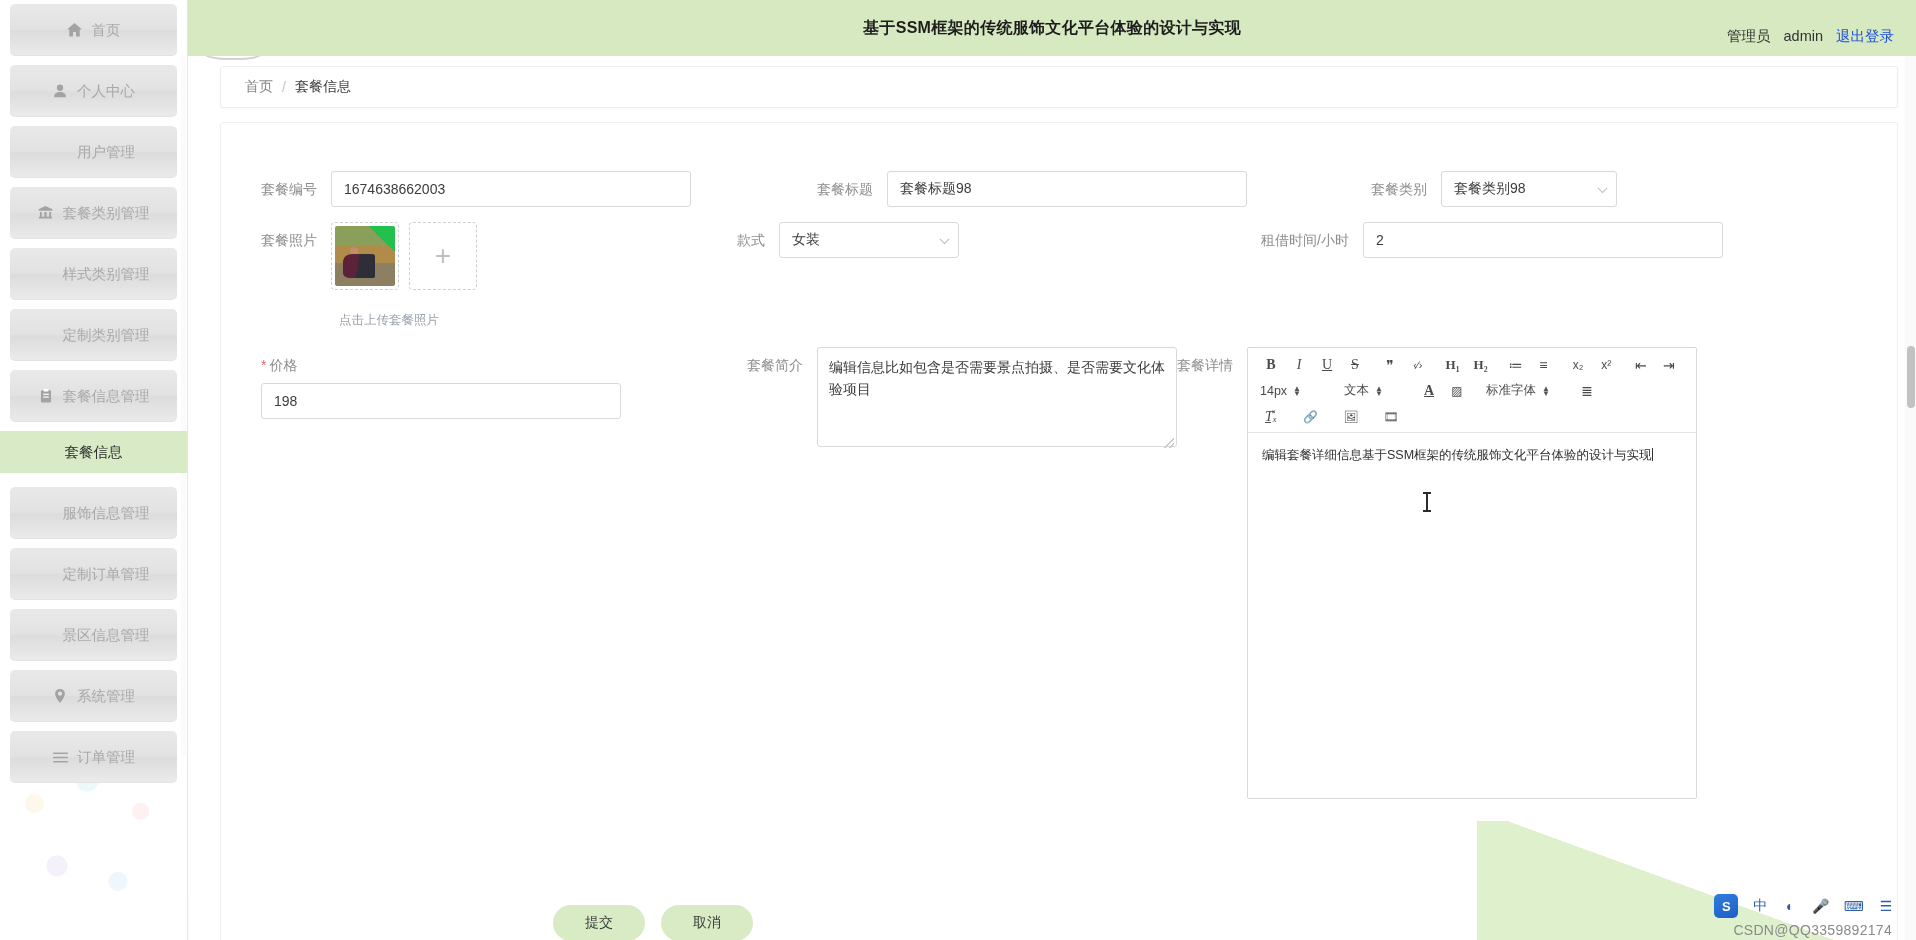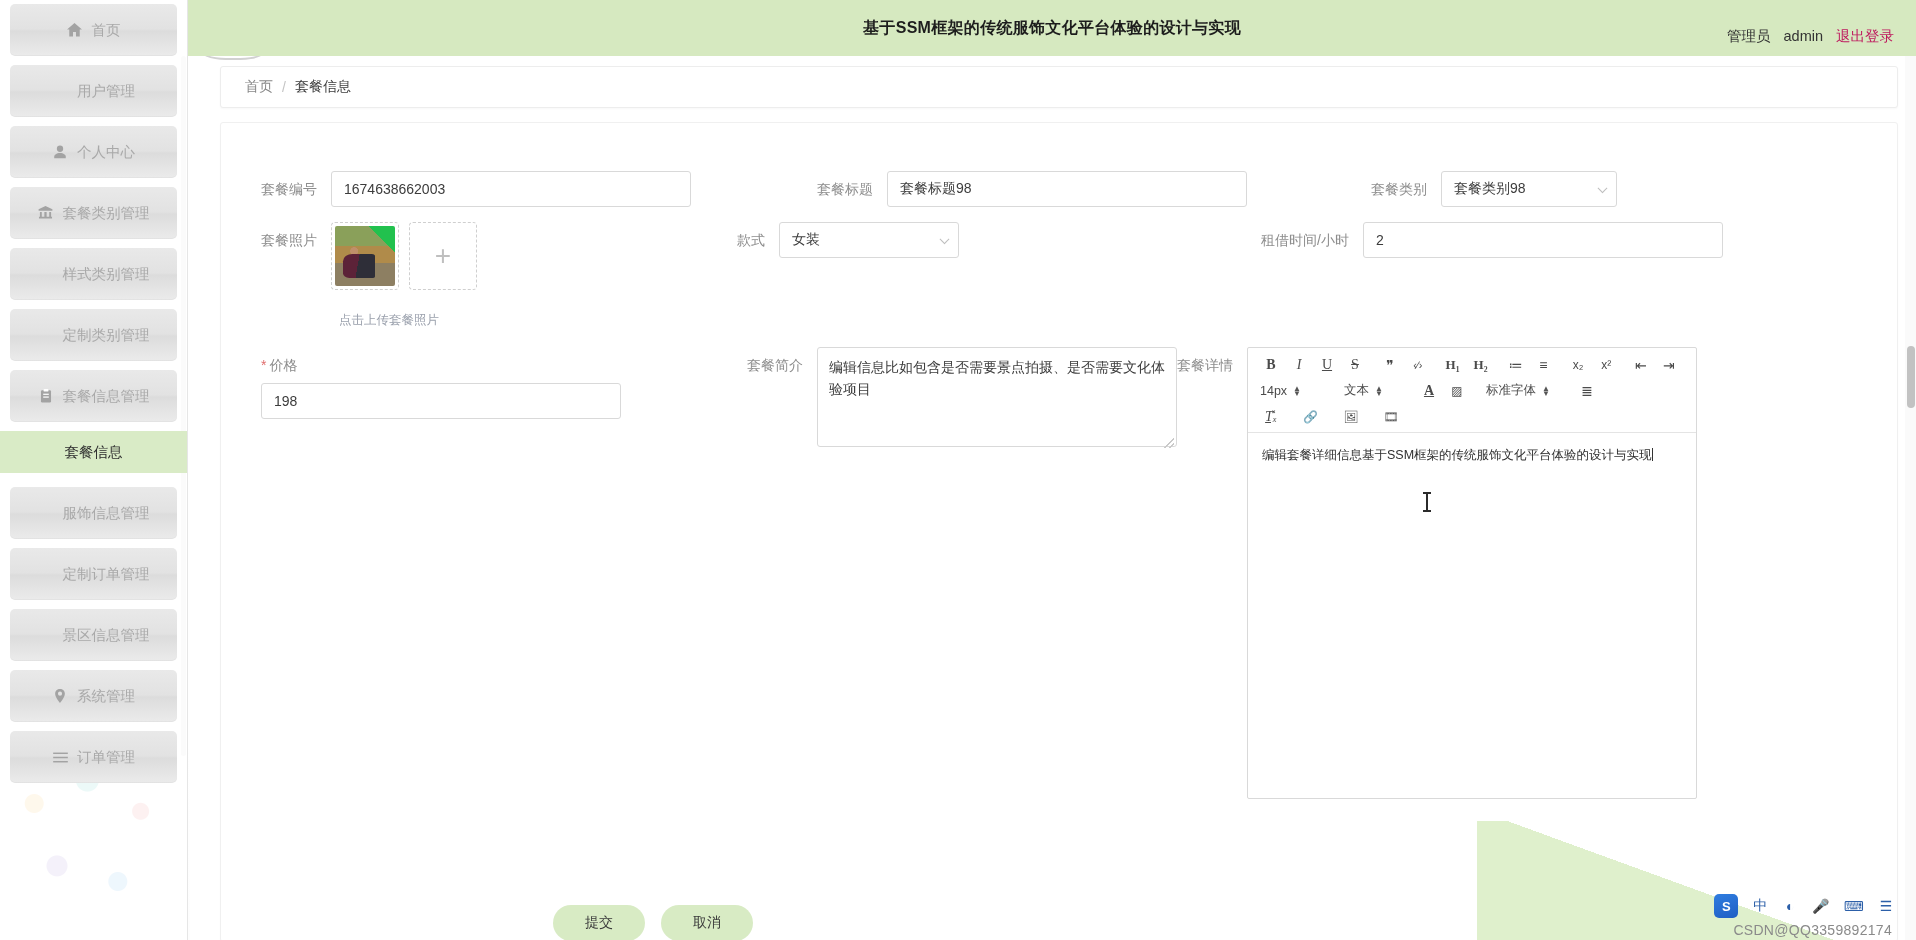--- a/index.html
+++ b/index.html
@@ -104,21 +104,21 @@
   #header .title {
     position:absolute; left:0; right:0; top:0; height:56px;
     display:flex; align-items:center; justify-content:center;
     font-size: 16px; font-weight: 700; color:#1d1d1d; letter-spacing:.3px;
   }
   #header .user-area {
     position:absolute; right: 22px; top:8px; height:56px;
     display:flex; align-items:center; gap: 13px;
     font-size: 14.5px; color:#333;
   }
-  #header .user-area .logout { color:#be185d; cursor:pointer; }
+  #header .user-area .logout { color:#1d4ed8; cursor:pointer; }
 
   
   #content-wrap {
     position: absolute; left: 188px; top: 56px; right: 0; bottom: 0;
     overflow: hidden; background: transparent;
   }
   #crumb-card {
     margin: 10px 18px 0 32px;
     height: 42px;
     background: #fff;
@@ -373,42 +373,42 @@
     <div class="menu-item first">
       <span class="mi-icon">
         <svg width="15" height="14" viewBox="0 0 16 15">
             <path fill="#a3a3a3" d="M8 0 0 7h2.4v7.4h4V9.6h3.2v4.8h4V7H16z"></path>
           </svg>
       </span>
       <span class="mi-label">首页</span>
     </div>
 
     <div class="menu-item">
-      <span class="mi-icon ico-grid9">
-          <i></i>
-          <i></i>
-          <i></i>
-          <i></i>
-          <i></i>
-          <i></i>
-          <i></i>
-          <i></i>
-          <i></i>
-        </span>
-      <span class="mi-label">用户管理</span>
-    </div>
-
-    <div class="menu-item">
       <span class="mi-icon">
         <svg width="14" height="14" viewBox="0 0 16 16">
             <circle cx="8" cy="4.3" r="3.6" fill="#a3a3a3"></circle>
             <path fill="#a3a3a3" d="M8 9c-4 0-6.6 2.1-6.6 4.3V15h13.2v-1.7C14.6 11.1 12 9 8 9z"></path>
           </svg>
       </span>
       <span class="mi-label">个人中心</span>
+    </div>
+
+    <div class="menu-item">
+      <span class="mi-icon ico-grid9">
+          <i></i>
+          <i></i>
+          <i></i>
+          <i></i>
+          <i></i>
+          <i></i>
+          <i></i>
+          <i></i>
+          <i></i>
+        </span>
+      <span class="mi-label">用户管理</span>
     </div>
 
     <div class="menu-item">
       <span class="mi-icon">
         <svg width="15" height="14" viewBox="0 0 16 15">
             <path fill="#a3a3a3" d="M8 0 .6 3.6v1.5h14.8V3.6zM2 6.4v5.2H1v1.9h14v-1.9h-1V6.4h-2v5.2H9.2V6.4H6.8v5.2H4V6.4z"></path>
           </svg>
       </span>
       <span class="mi-label">套餐类别管理</span>
     </div>

